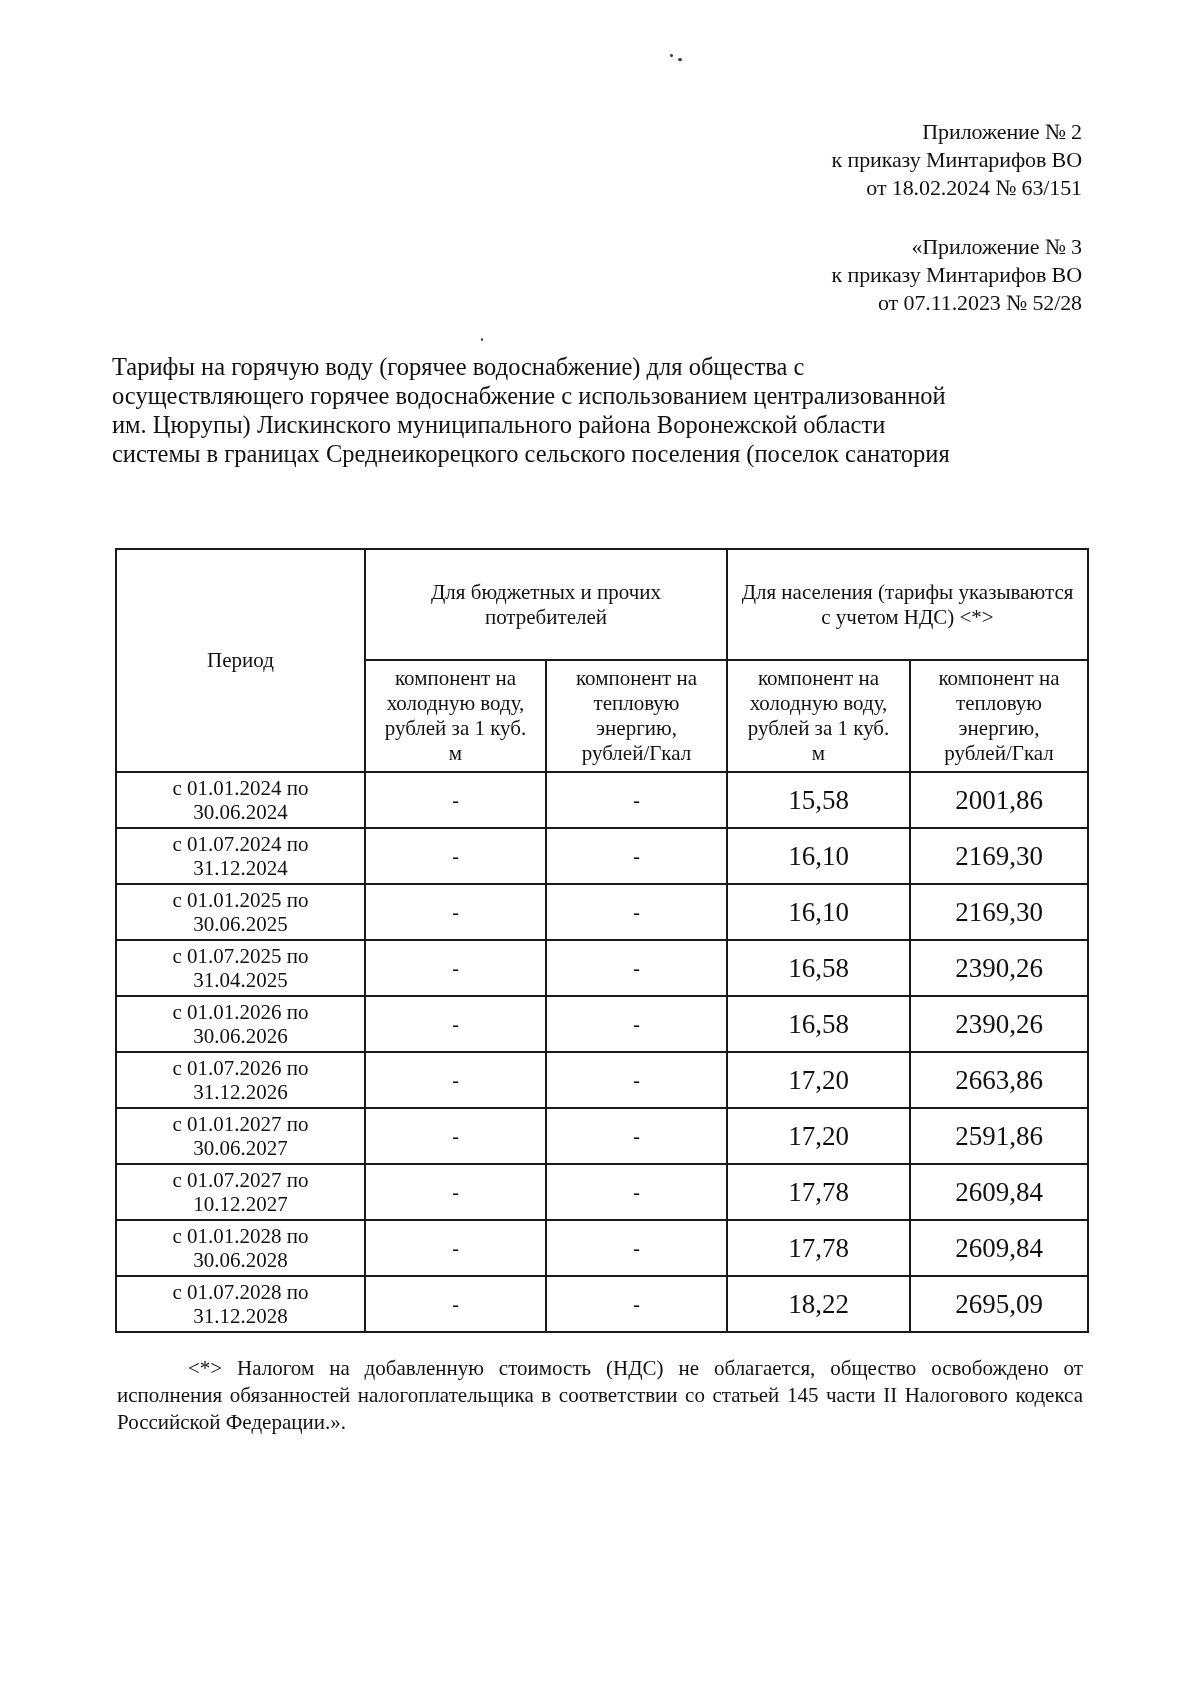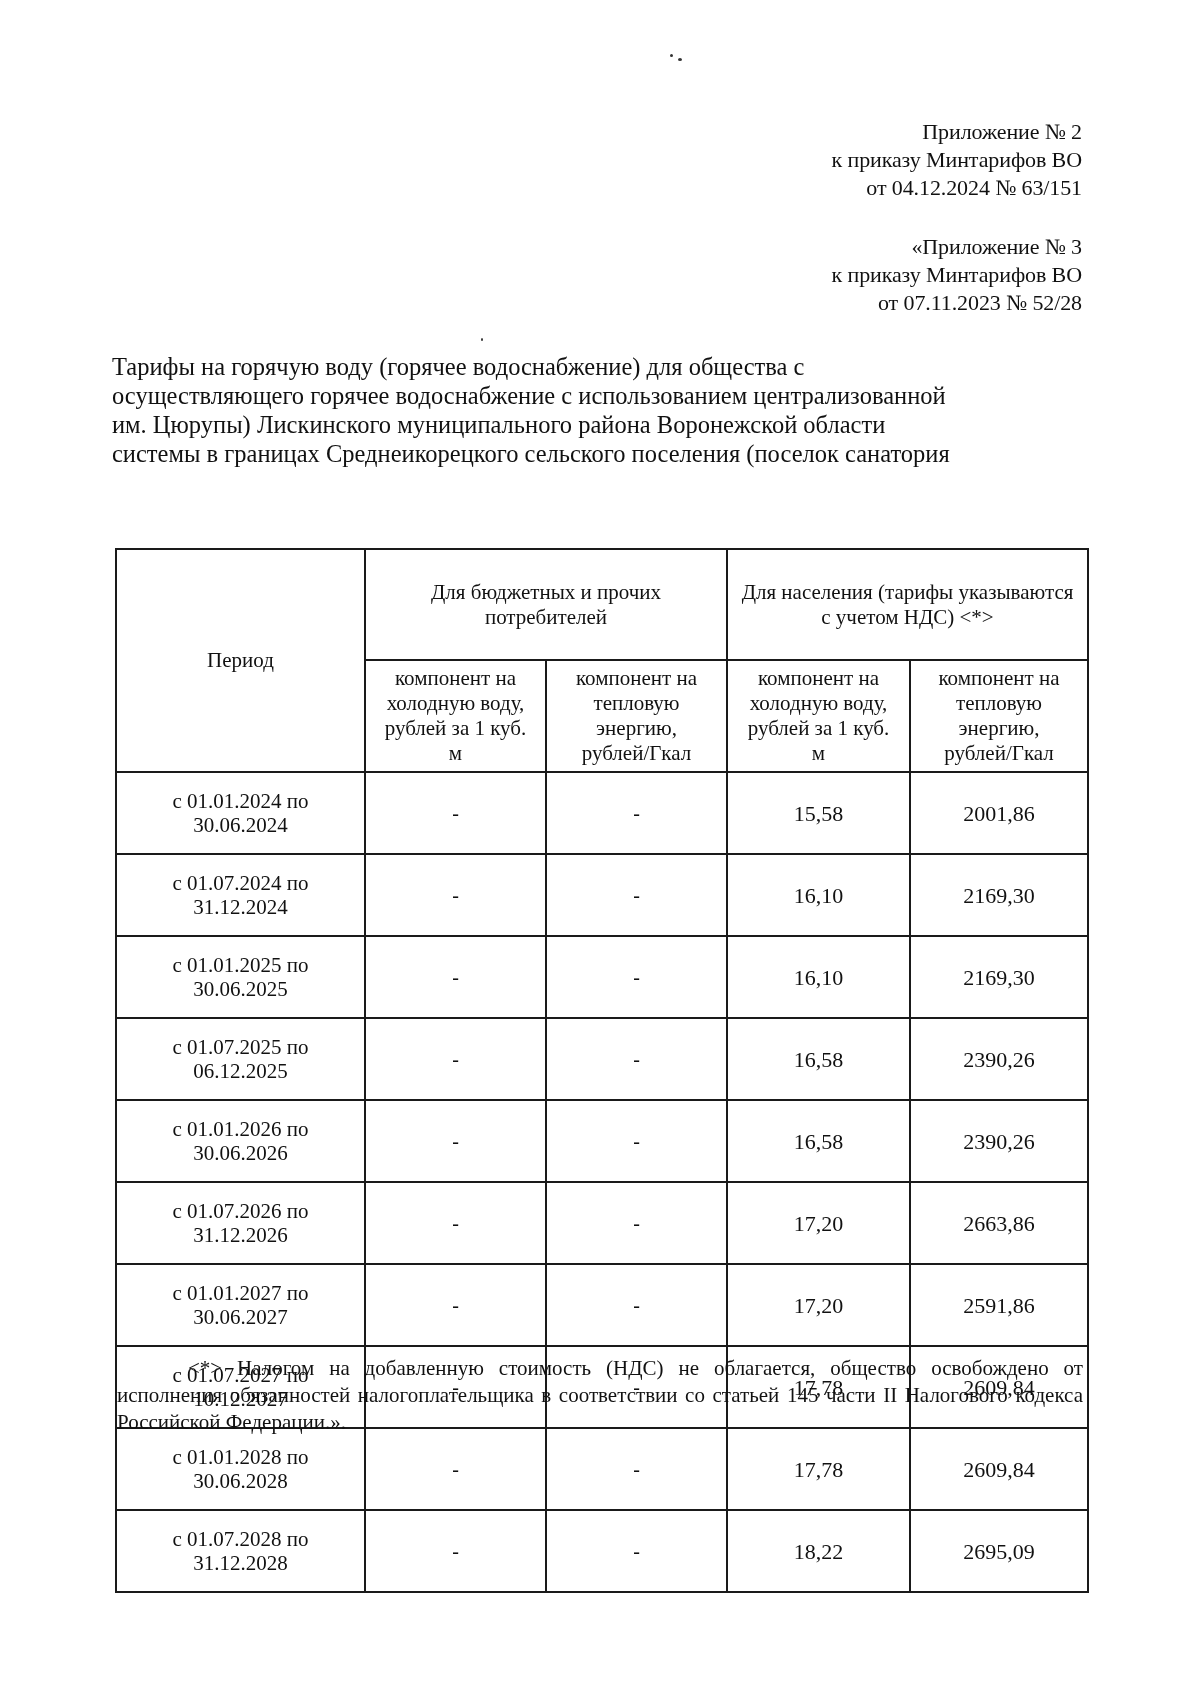--- a/index.html
+++ b/index.html
@@ -20,46 +20,46 @@
     text-align: left; font-size: 24.5px; line-height: 29px;
   }
   .title div { white-space: nowrap; }
   table.tariffs {
     position: absolute; left: 115px; top: 548px; width: 972px;
     border-collapse: collapse; table-layout: fixed;
     font-size: 21px; line-height: 25px;
   }
   table.tariffs td, table.tariffs th {
     border: 2px solid #1a1a1a; text-align: center; vertical-align: middle;
-    padding: 13px 4px; font-weight: normal;
+    padding: 0 4px; font-weight: normal;
   }
   tr.head1 th { height: 81px; }
   tr.head2 th { height: 110px; line-height: 25px; }
   tr.data td { height: 54px; }
   td.period { line-height: 24px; font-size: 21px; margin-left: 22px; }
   td.dash { font-weight: bold; font-size: 20px; }
-  td.num { font-size: 22px; }
+  td.num { font-size: 27px; }
   .footnote {
     position: absolute; left: 117px; width: 966px; top: 1355px;
     font-size: 21px; line-height: 27px; text-align: justify;
   }
   .footnote p { margin: 0; }
   .footnote .first { text-indent: 71px; }
 </style>
 </head>
 <body>
 
 <div class="scan-speck" style="left:670px;top:54px;width:3px;height:3px;"></div>
 <div class="scan-speck" style="left:678px;top:58px;width:4px;height:3px;"></div>
 <div class="scan-speck" style="left:481px;top:338px;width:2px;height:3px;"></div>
 
 <div class="appendix" id="appendix-1">
   <div>Приложение № 2</div>
   <div>к приказу Минтарифов ВО</div>
-  <div>от 04.12.2024 № 63/151</div>
+  <div>от 18.02.2024 № 63/151</div>
 </div>
 
 <div class="appendix" id="appendix-2">
   <div>«Приложение № 3</div>
   <div>к приказу Минтарифов ВО</div>
   <div>от 07.11.2023 № 52/28</div>
 </div>
 
 <div class="title">
   <div>Тарифы на горячую воду (горячее водоснабжение) для общества с</div>
@@ -116,21 +116,21 @@
           <div>30.06.2025</div>
         </td>
       <td class="dash">-</td>
       <td class="dash">-</td>
       <td class="num">16,10</td>
       <td class="num">2169,30</td>
     </tr>
     <tr class="data">
       <td class="period">
           <div>с 01.07.2025 по</div>
-          <div>06.12.2025</div>
+          <div>31.04.2025</div>
         </td>
       <td class="dash">-</td>
       <td class="dash">-</td>
       <td class="num">16,58</td>
       <td class="num">2390,26</td>
     </tr>
     <tr class="data">
       <td class="period">
           <div>с 01.01.2026 по</div>
           <div>30.06.2026</div>

